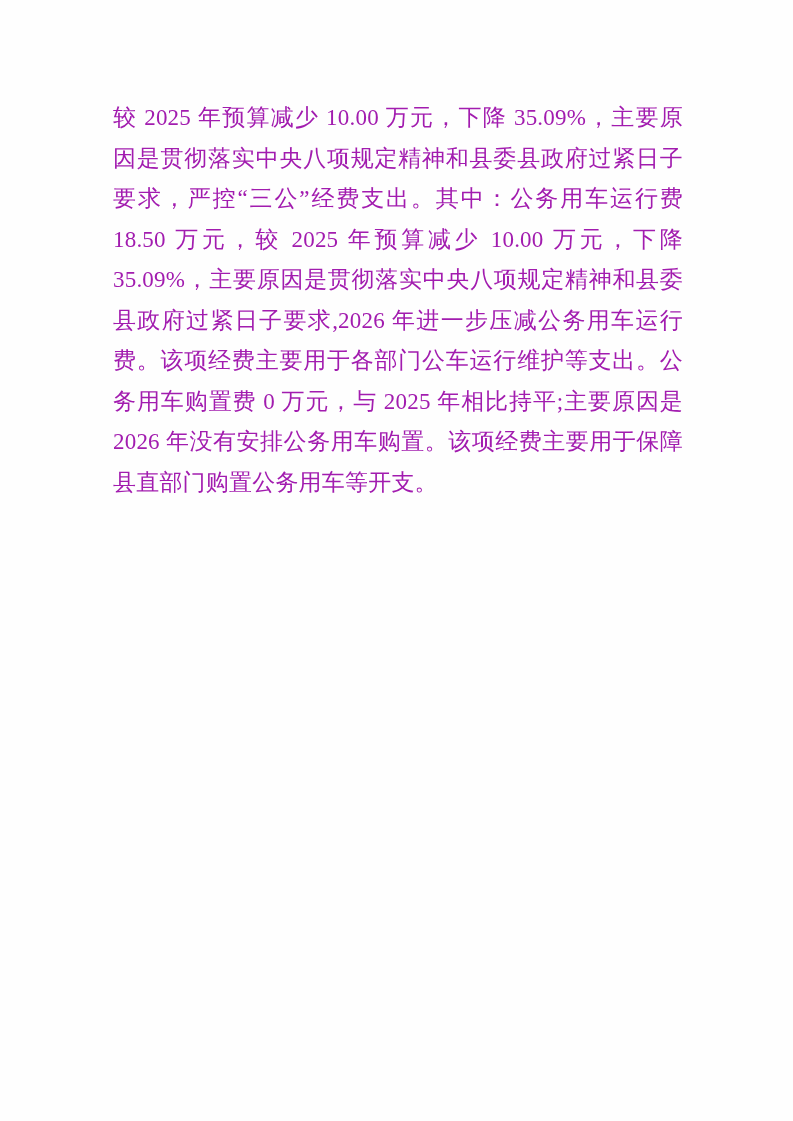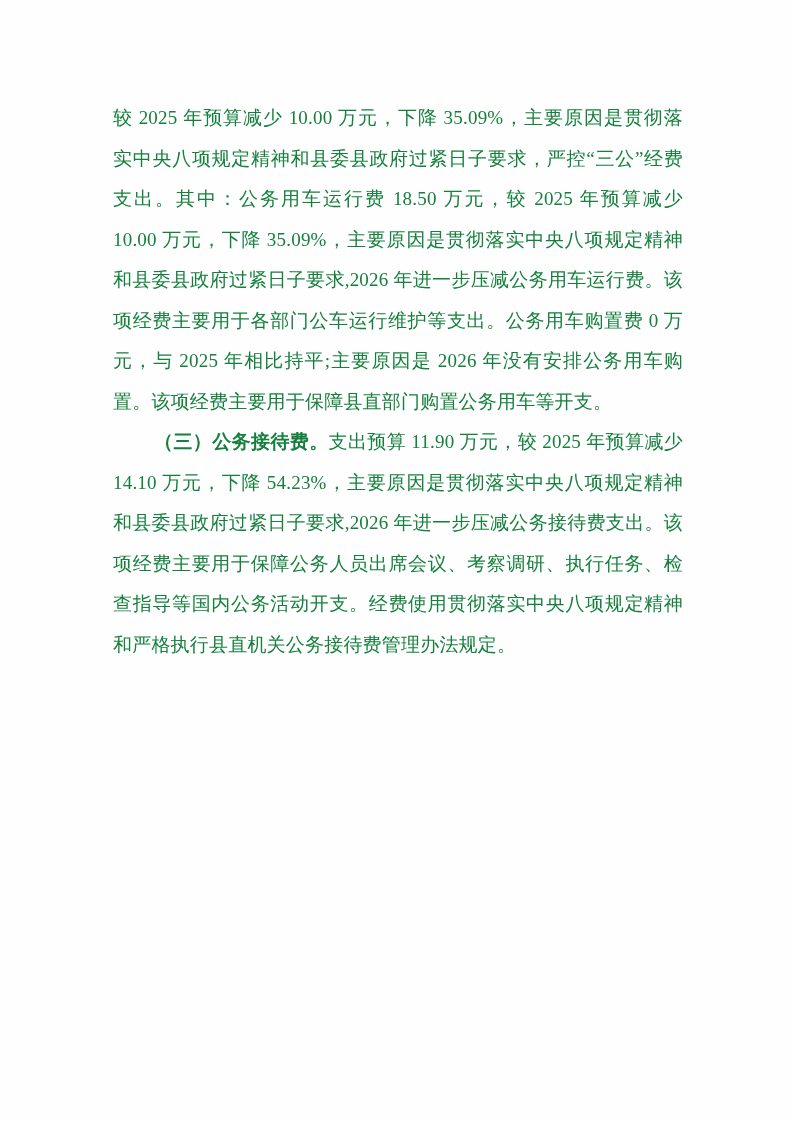--- a/index.html
+++ b/index.html
@@ -22,26 +22,26 @@
     box-sizing: border-box;
   }
   .content {
     position: absolute;
     left: 113px;
     top: 98px;
     width: 570px;
   }
   .para {
     margin: 0 0 0 0;
-    font-size: 19px;
+    font-size: 23px;
     line-height: 40.5px;
     text-align: justify;
     text-justify: inter-ideograph;
     letter-spacing: 0.2px;
-    color: #15803d;
+    color: #a21caf;
   }
   .para + .para {
     margin-top: 0px;
   }
   .indent {
     text-indent: 41px;
   }
   .bold-head {
     font-weight: bold;
   }
@@ -52,16 +52,15 @@
   }
 </style>
 </head>
 <body>
 
 <div class="page">
   <div class="content">
 
     <p class="para justify-all">较 2025 年预算减少 10.00 万元，下降 35.09%，主要原因是贯彻落实中央八项规定精神和县委县政府过紧日子要求，严控“三公”经费支出。其中：公务用车运行费 18.50 万元，较 2025 年预算减少 10.00 万元，下降 35.09%，主要原因是贯彻落实中央八项规定精神和县委县政府过紧日子要求,2026 年进一步压减公务用车运行费。该项经费主要用于各部门公车运行维护等支出。公务用车购置费 0 万元，与 2025 年相比持平;主要原因是 2026 年没有安排公务用车购置。该项经费主要用于保障县直部门购置公务用车等开支。</p>
 
-    <p class="para indent justify-all"><span class="bold-head">（三）公务接待费。</span><span>支出预算 11.90 万元，较 2025 年预算减少 14.10 万元，下降 54.23%，主要原因是贯彻落实中央八项规定精神和县委县政府过紧日子要求,2026 年进一步压减公务接待费支出。该项经费主要用于保障公务人员出席会议、考察调研、执行任务、检查指导等国内公务活动开支。经费使用贯彻落实中央八项规定精神和严格执行县直机关公务接待费管理办法规定。</span></p>
 
   </div>
 </div>
 
 </body></html>

